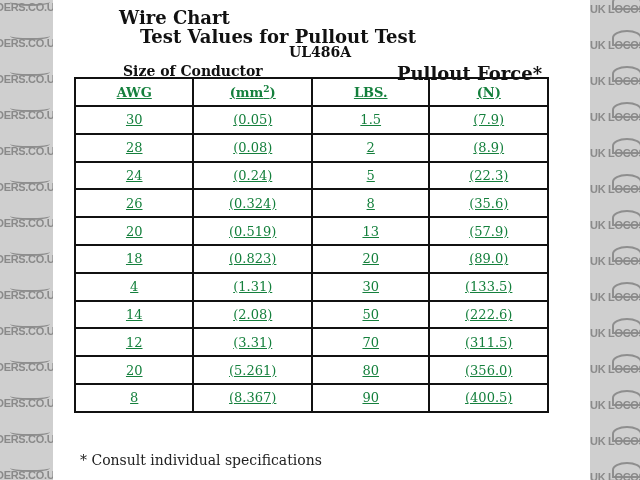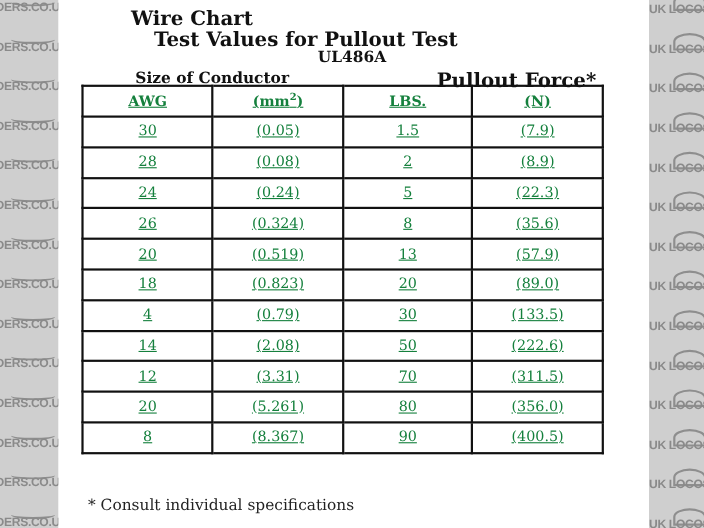--- a/index.html
+++ b/index.html
@@ -135,21 +135,21 @@
         <td>(57.9)</td>
       </tr>
     <tr>
         <td>18</td>
         <td>(0.823)</td>
         <td>20</td>
         <td>(89.0)</td>
       </tr>
     <tr>
         <td>4</td>
-        <td>(0.79)</td>
+        <td>(1.31)</td>
         <td>30</td>
         <td>(133.5)</td>
       </tr>
     <tr>
         <td>14</td>
         <td>(2.08)</td>
         <td>50</td>
         <td>(222.6)</td>
       </tr>
     <tr>

